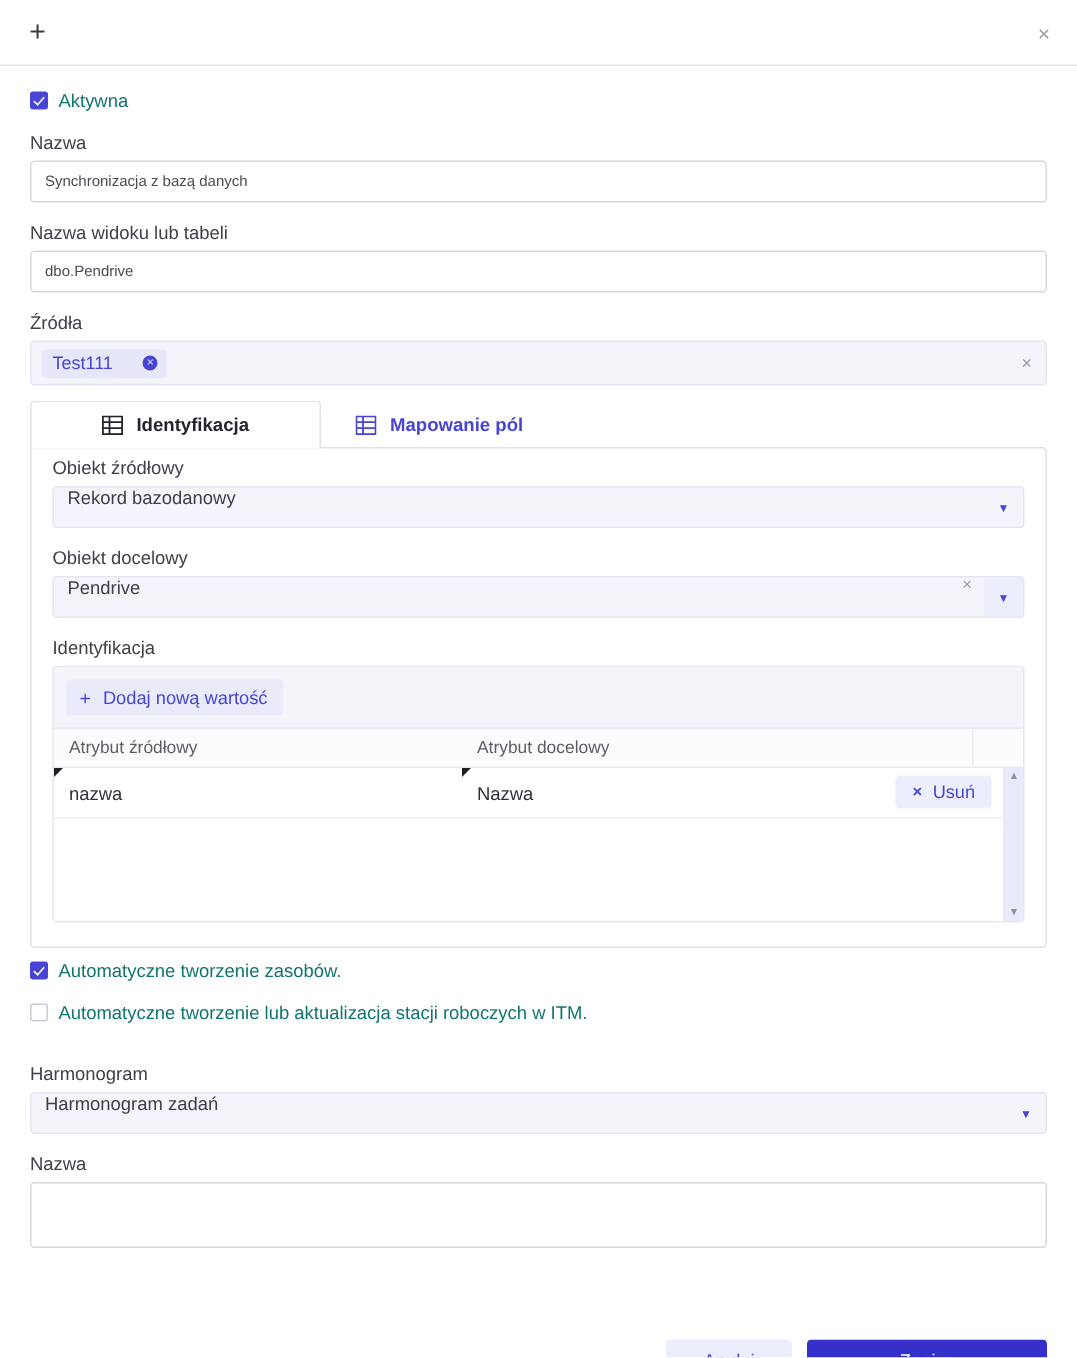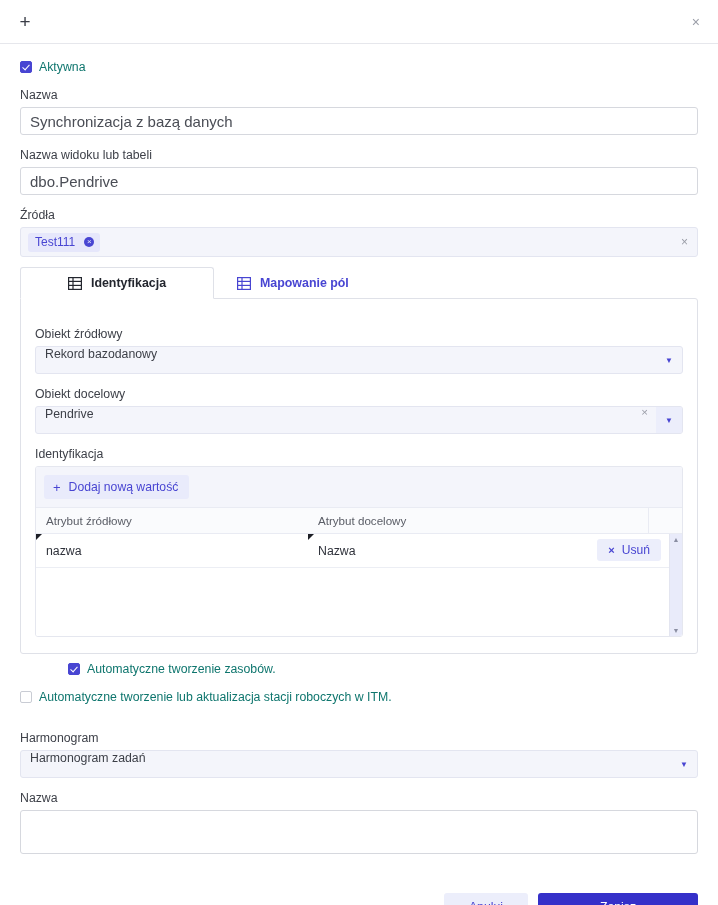--- a/index.html
+++ b/index.html
@@ -67,21 +67,21 @@
     margin: 0 0 5px 0;
     display: block;
   }
 
   .text-input {
     width: 100%;
     height: 28px;
     border: 1px solid #d6d8de;
     border-radius: 3px;
     background: #fff;
-    font-size: 15px;
+    font-size: 10px;
     color: #4a4d55;
     padding: 0 9px;
     outline: none;
     font-family: "Liberation Sans", sans-serif;
   }
   .text-input::placeholder { color: #7e818b; }
 
   .row { margin-bottom: 13px; }
 
   
@@ -113,21 +113,21 @@
     background: #f4f5fb;
     border: 1px solid #e3e5f0;
     border-radius: 3px;
     display: flex;
     align-items: center;
     padding: 0 8px 0 7px;
   }
   .chip {
     display: inline-flex;
     align-items: center;
-    gap: 9px;
+    gap: 20px;
     background: #e6e7fb;
     color: #4845d2;
     border-radius: 3px;
     font-size: 12px;
     padding: 2px 6px 2px 7px;
     height: 19px;
     cursor: default;
   }
   .chip .chip-x {
     width: 10px; height: 10px;
@@ -182,21 +182,21 @@
   }
   .tab.inactive { color: #4845d2; }
   .tab-icon { width: 14px; height: 13px; display: block; }
 
   .tabbody {
     border: 1px solid #dfe1e8;
     border-top: 1px solid #dfe1e8;
     border-radius: 0 3px 3px 3px;
     background: #fff;
     margin-top: -1px;
-    padding: 28px 14px 16px 14px;
+    padding: 6px 14px 16px 14px;
     position: relative;
     z-index: 1;
   }
 
   
   .select {
     width: 100%;
     height: 28px;
     background: #f4f5fb;
     border: 1px solid #e3e5f0;
@@ -491,21 +491,21 @@
               </div>
             </div>
           </div>
         </div>
 
       </div>
     </div>
 
     <div class="sp8"></div>
 
-    <div class="cbrow" style="margin-bottom:14px;margin-left:48px;">
+    <div class="cbrow" style="margin-bottom:14px;">
       <span class="cbox on"></span>
       <span class="cblabel">Automatyczne tworzenie zasobów.</span>
     </div>
 
     <div class="cbrow" style="margin-bottom:27px;">
       <span class="cbox off"></span>
       <span class="cblabel">Automatyczne tworzenie lub aktualizacja stacji roboczych w ITM.</span>
     </div>
 
     <div class="row">

